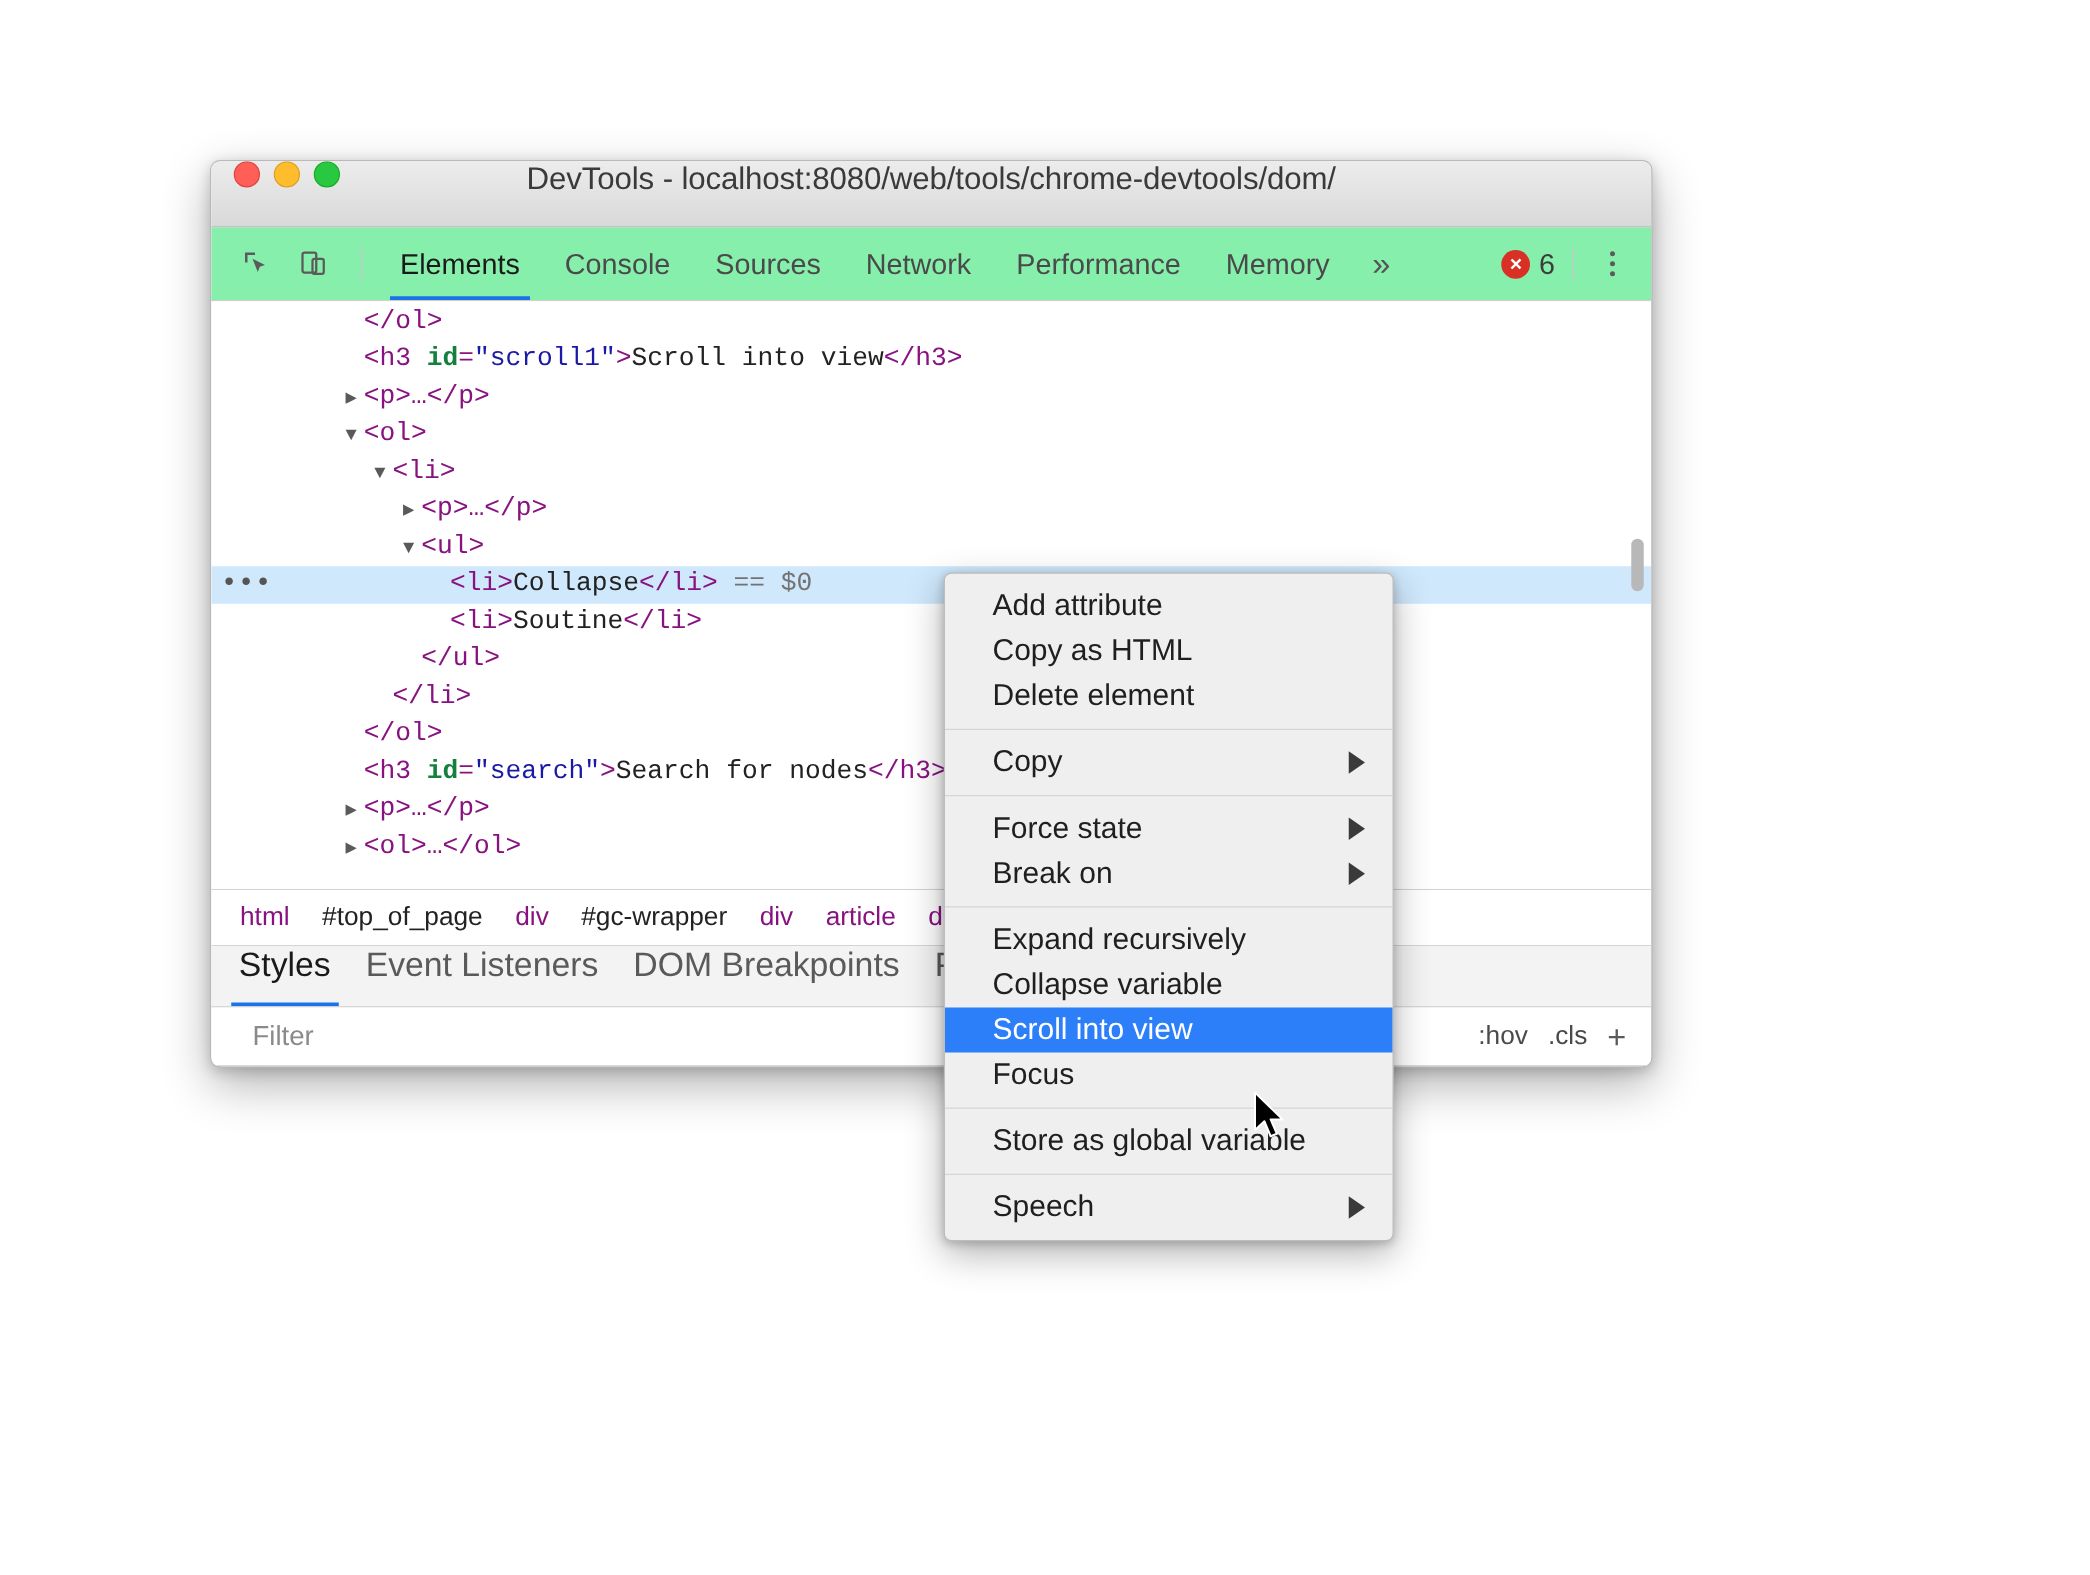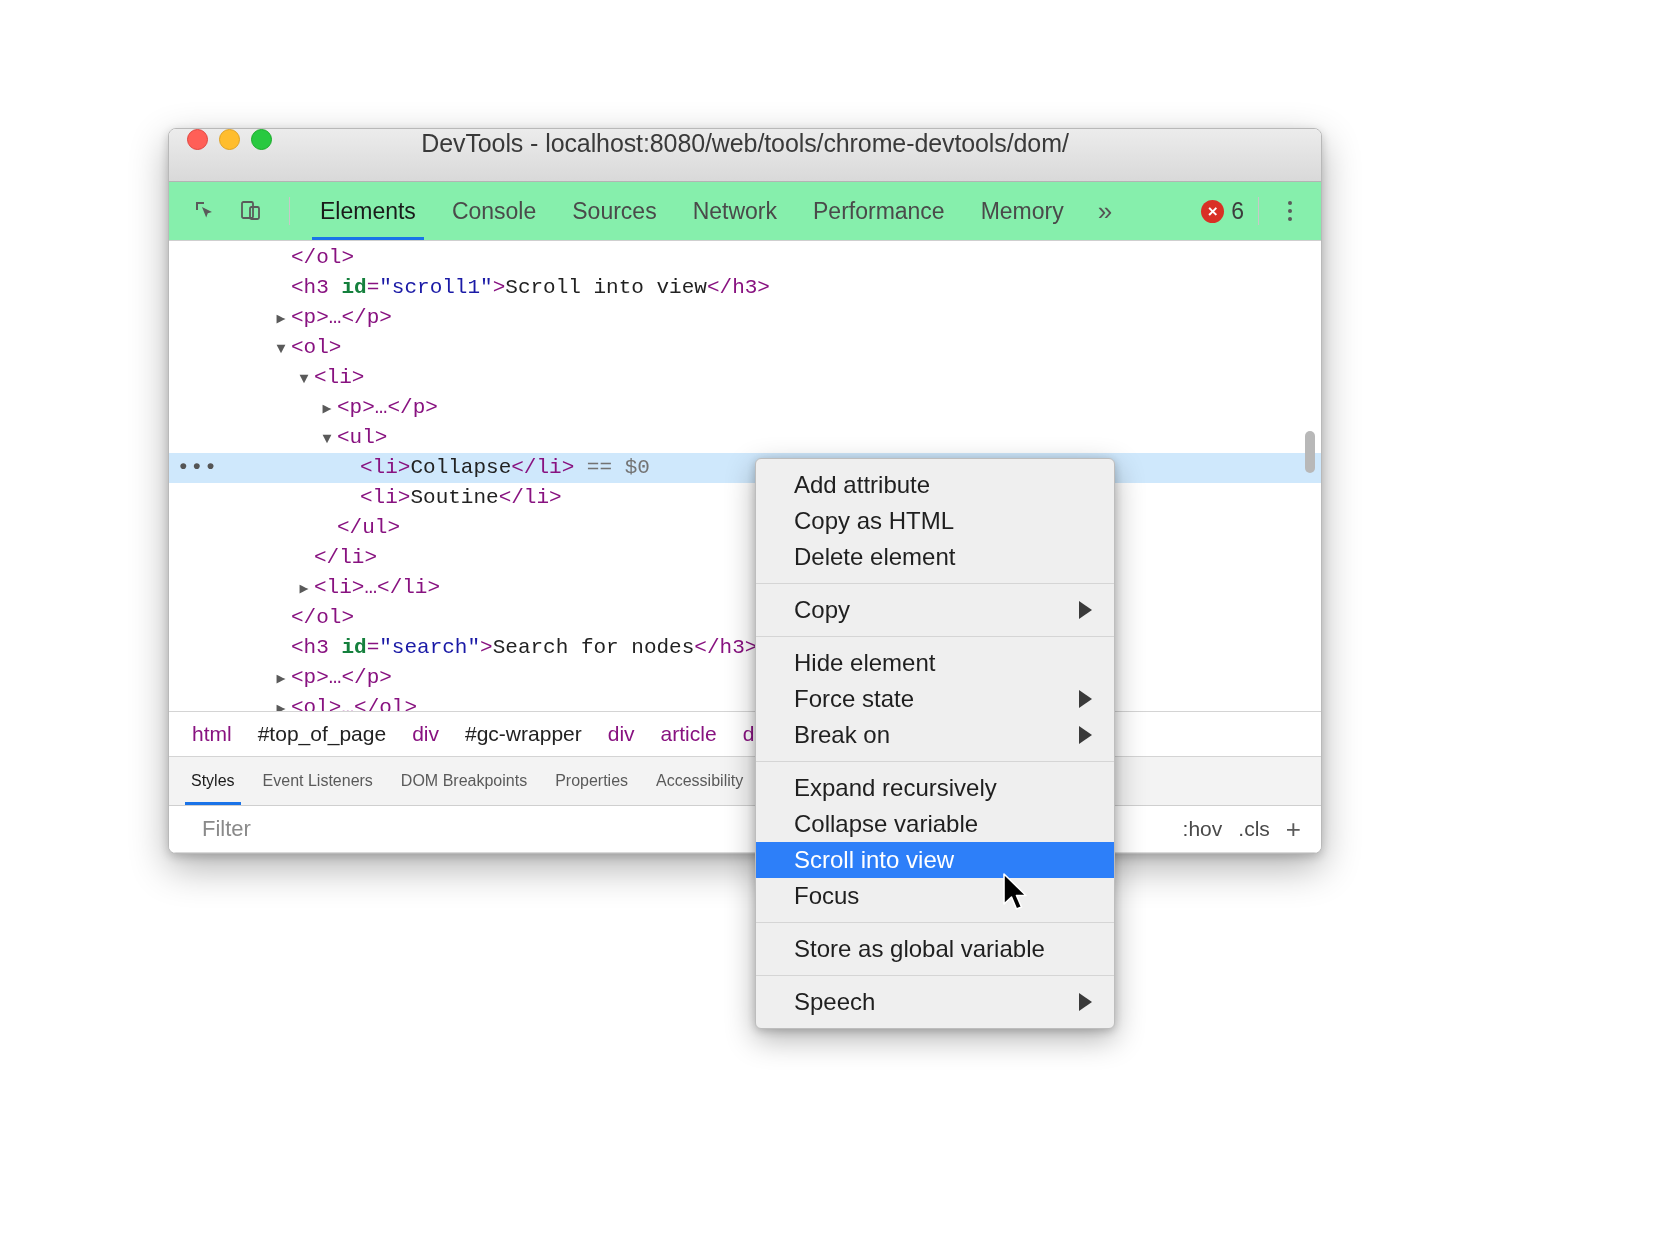--- a/index.html
+++ b/index.html
@@ -259,26 +259,25 @@
   .sidebar-tabs {
     height: 48px;
     background: #f3f3f3;
     border-bottom: 1px solid #cfcfcf;
     display: flex;
     align-items: center;
     padding-left: 8px;
     overflow: hidden;
   }
   .stab {
-    font-size: 16px;
+    font-size: 27px;
     color: #5a5a5a;
     padding: 0 14px;
     height: 100%;
     display: flex;
-    align-items: center;
     position: relative;
     white-space: nowrap;
   }
   .stab.active { color: #1a1a1a; }
   .stab.active::after {
     content: "";
     position: absolute;
     left: 8px; right: 8px;
     bottom: 0;
     height: 3px;
@@ -462,21 +461,20 @@
           <div class="dom-row"><span style="display: inline-block; width: 92px;"></span><span class="tw"></span><span class="tag">&lt;h3 </span><span class="attr">id</span><span class="tag">=</span><span class="val">"scroll1"</span><span class="tag">&gt;</span><span class="txt">Scroll into view</span><span class="tag">&lt;/h3&gt;</span></div>
           <div class="dom-row"><span style="display: inline-block; width: 92px;"></span><span class="tw">▶</span><span class="tag">&lt;p&gt;</span><span class="dots">…</span><span class="tag">&lt;/p&gt;</span></div>
           <div class="dom-row"><span style="display: inline-block; width: 92px;"></span><span class="tw">▼</span><span class="tag">&lt;ol&gt;</span></div>
           <div class="dom-row"><span style="display: inline-block; width: 115px;"></span><span class="tw">▼</span><span class="tag">&lt;li&gt;</span></div>
           <div class="dom-row"><span style="display: inline-block; width: 138px;"></span><span class="tw">▶</span><span class="tag">&lt;p&gt;</span><span class="dots">…</span><span class="tag">&lt;/p&gt;</span></div>
           <div class="dom-row"><span style="display: inline-block; width: 138px;"></span><span class="tw">▼</span><span class="tag">&lt;ul&gt;</span></div>
           <div class="dom-row selected"><span class="ellipsis-badge">•••</span><span style="display: inline-block; width: 161px;"></span><span class="tw"></span><span class="tag">&lt;li&gt;</span><span class="txt">Collapse</span><span class="tag">&lt;/li&gt;</span><span class="ref">  == $0</span></div>
           <div class="dom-row"><span style="display: inline-block; width: 161px;"></span><span class="tw"></span><span class="tag">&lt;li&gt;</span><span class="txt">Soutine</span><span class="tag">&lt;/li&gt;</span></div>
           <div class="dom-row"><span style="display: inline-block; width: 138px;"></span><span class="tw"></span><span class="tag">&lt;/ul&gt;</span></div>
           <div class="dom-row"><span style="display: inline-block; width: 115px;"></span><span class="tw"></span><span class="tag">&lt;/li&gt;</span></div>
-          <div class="dom-row"><span style="display: inline-block; width: 115px;"></span><span class="tw">▶</span><span class="tag">&lt;li&gt;</span><span class="dots">…</span><span class="tag">&lt;/li&gt;</span></div>
           <div class="dom-row"><span style="display: inline-block; width: 92px;"></span><span class="tw"></span><span class="tag">&lt;/ol&gt;</span></div>
           <div class="dom-row"><span style="display: inline-block; width: 92px;"></span><span class="tw"></span><span class="tag">&lt;h3 </span><span class="attr">id</span><span class="tag">=</span><span class="val">"search"</span><span class="tag">&gt;</span><span class="txt">Search for nodes</span><span class="tag">&lt;/h3&gt;</span></div>
           <div class="dom-row"><span style="display: inline-block; width: 92px;"></span><span class="tw">▶</span><span class="tag">&lt;p&gt;</span><span class="dots">…</span><span class="tag">&lt;/p&gt;</span></div>
           <div class="dom-row"><span style="display: inline-block; width: 92px;"></span><span class="tw">▶</span><span class="tag">&lt;ol&gt;</span><span class="dots">…</span><span class="tag">&lt;/ol&gt;</span></div>
         </div>
       <div class="scrollbar-track">
         <div class="scrollbar-thumb"></div>
       </div>
     </div>
 
@@ -536,23 +534,20 @@
       <div class="ctx-item">
         <span>Delete element</span>
       </div>
       <div class="ctx-sep"></div>
       <div class="ctx-item">
         <span>Copy</span>
         <span class="ctx-arrow"></span>
       </div>
       <div class="ctx-sep"></div>
       <div class="ctx-item">
-        <span>Hide element</span>
-      </div>
-      <div class="ctx-item">
         <span>Force state</span>
         <span class="ctx-arrow"></span>
       </div>
       <div class="ctx-item">
         <span>Break on</span>
         <span class="ctx-arrow"></span>
       </div>
       <div class="ctx-sep"></div>
       <div class="ctx-item">
         <span>Expand recursively</span>

